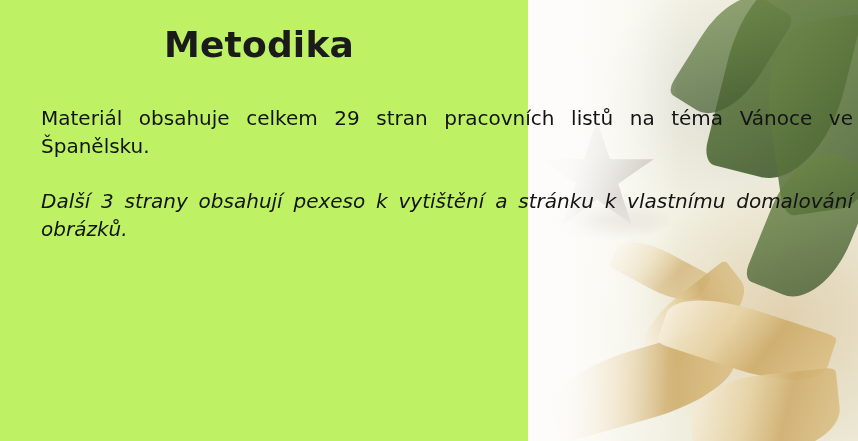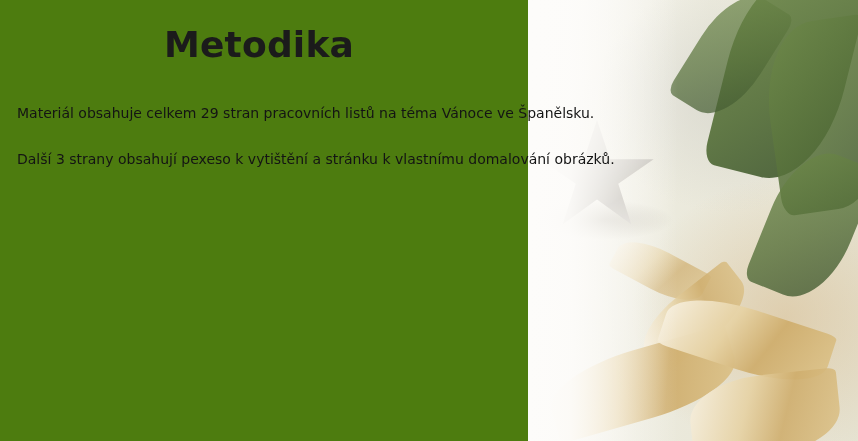--- a/index.html
+++ b/index.html
@@ -11,21 +11,21 @@
     height: 441px;
     overflow: hidden;
     font-family: "DejaVu Sans", sans-serif;
     background: #ffffff;
   }
 
   .page {
     position: relative;
     width: 858px;
     height: 441px;
-    background: #4d7c0f;
+    background: #bef264;
     overflow: hidden;
   }
 
   
   .photo-bg {
     position: absolute;
     top: 0;
     right: 0;
     width: 330px;
     height: 441px;
@@ -108,34 +108,34 @@
     font-size: 36px;
     font-weight: bold;
     color: #1b1b1b;
     letter-spacing: 0.2px;
     
     padding-right: 340px;
   }
 
   .body-text {
     position: absolute;
-    left: 17px;
+    left: 41px;
     top: 104px;
     width: 812px;
-    font-size: 14px;
+    font-size: 20px;
     line-height: 1.42;
     color: #141414;
   }
 
   .para {
     margin: 0 0 25px 0;
     text-align: justify;
     text-justify: inter-word;
   }
-  .para:last-child { margin-bottom: 16px; }
+  .para:last-child { margin-bottom: 16px; font-style: italic; }
   .para.p1 { margin-bottom: 26px; }
 </style>
 </head>
 <body>
 
 <div class="page">
 
   <div class="photo-bg">
     <div class="sprig s1"></div>
     <div class="sprig s2"></div>

